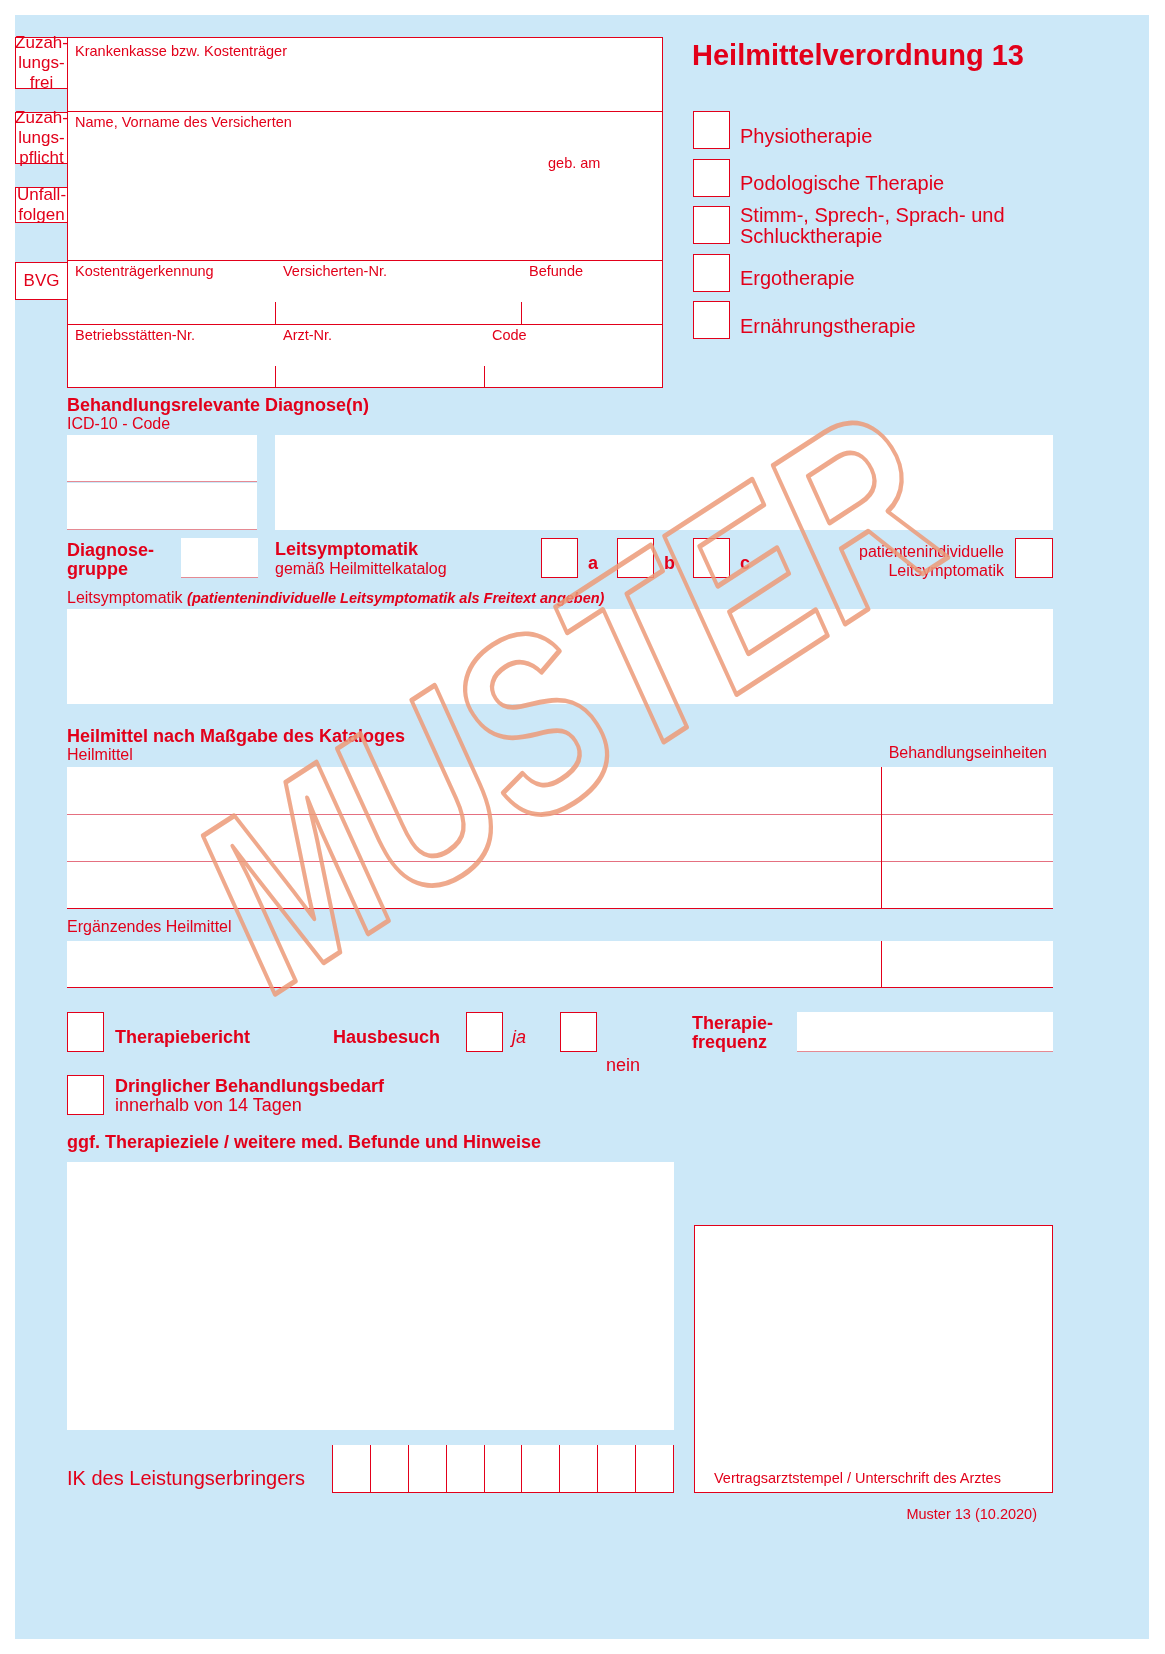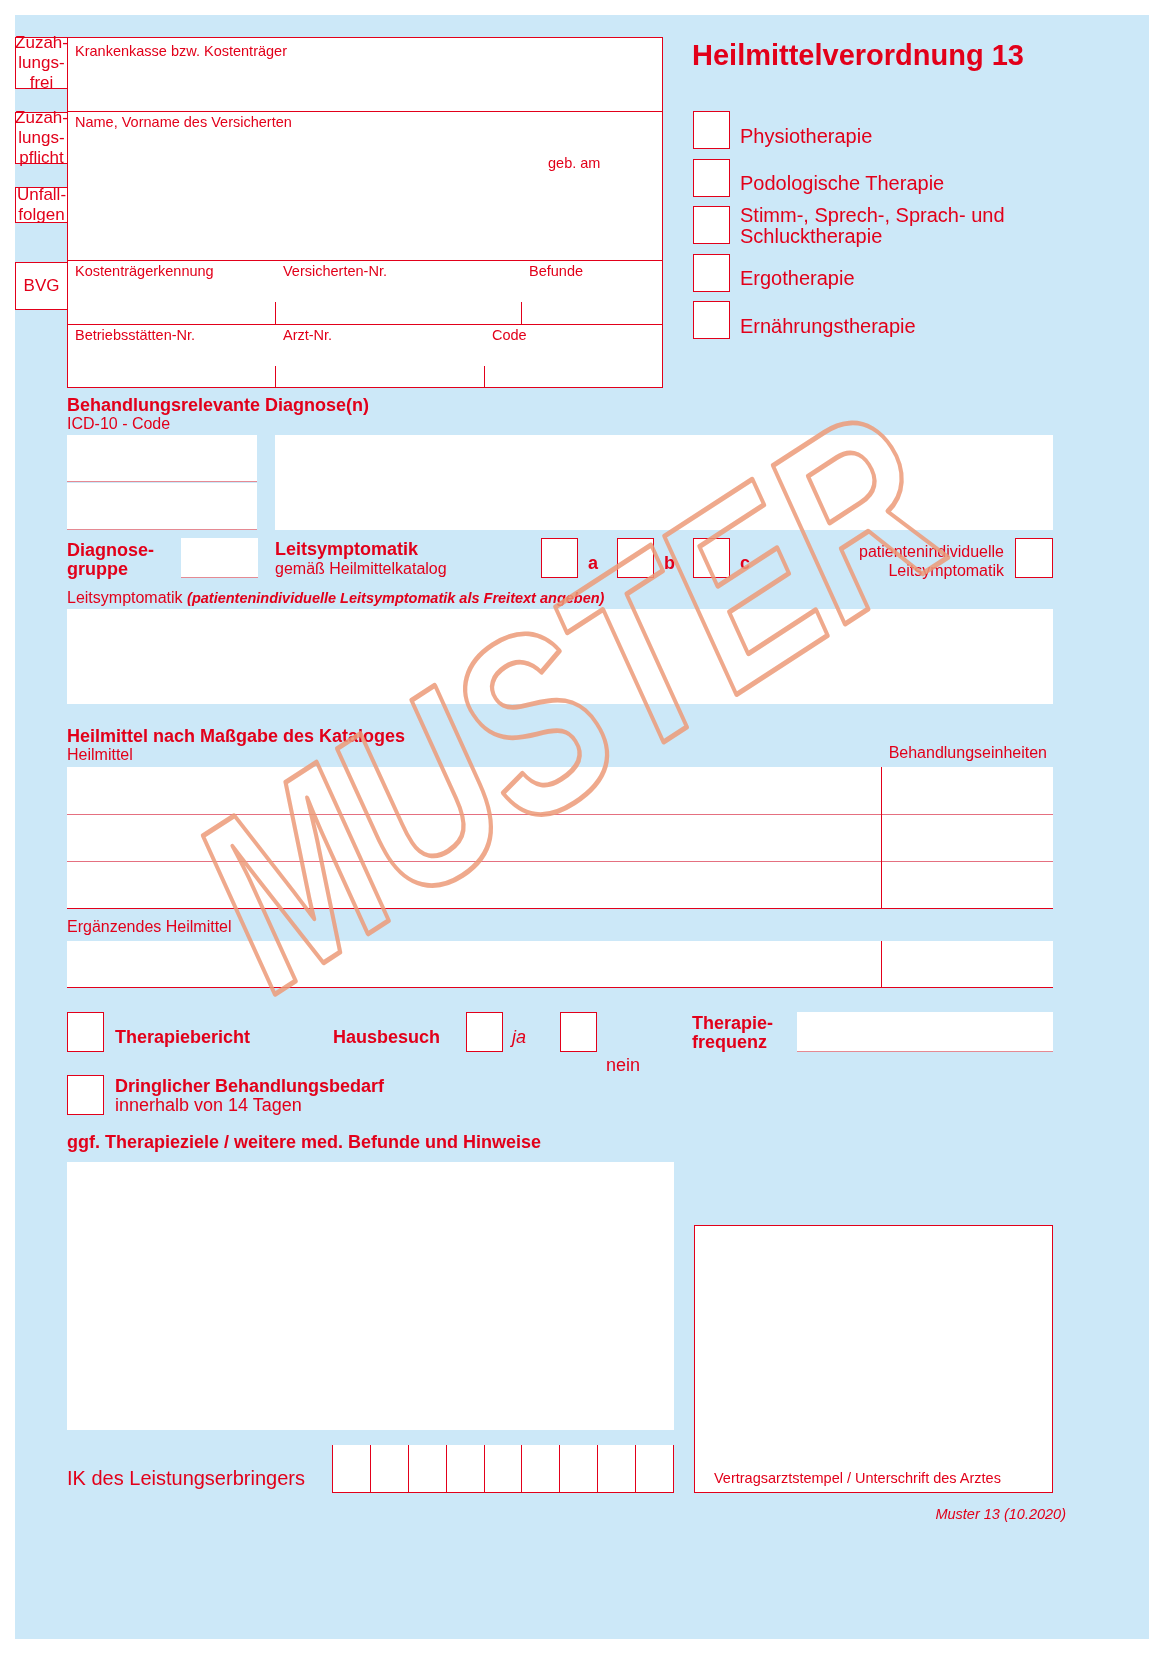--- a/index.html
+++ b/index.html
@@ -28,21 +28,21 @@
 
 <div class="side" style="top:37px;height:52px;">
   <span><span>Zuzah-</span><br><span>lungs-</span><br><span>frei</span></span>
 </div>
 <div class="side" style="top:112px;height:52px;">
   <span><span>Zuzah-</span><br><span>lungs-</span><br><span>pflicht</span></span>
 </div>
 <div class="side" style="top:187px;height:36px;">
   <span><span>Unfall-</span><br><span>folgen</span></span>
 </div>
-<div class="side" style="top:262px;height:48px;justify-content:center;">
+<div class="side" style="top:262px;height:38px;justify-content:center;">
   <span>BVG</span>
 </div>
 
 <div class="wbox rb" style="left:67px;top:37px;width:596px;height:351px;"></div>
 <div class="abs" style="left:68px;top:38px;width:594px;height:73px;"></div>
 <div class="t s14" style="left:75px;top:44px;text-align:center;">Krankenkasse bzw. Kostenträger</div>
 <div class="hl" style="left:67px;top:111px;width:596px;"></div>
 
 <div class="abs" style="left:68px;top:112px;width:594px;height:148px;"></div>
 <div class="t s14" style="left:75px;top:115px;">Name, Vorname des Versicherten</div>
@@ -172,17 +172,17 @@
   <div style="flex:1;border-right:1px solid #e2001a;"></div>
   <div style="flex:1;border-right:1px solid #e2001a;"></div>
   <div style="flex:1;border-right:1px solid #e2001a;"></div>
   <div style="flex:1;border-right:1px solid #e2001a;"></div>
   <div style="flex:1;border-right:1px solid #e2001a;"></div>
   <div style="flex:1;border-right:1px solid #e2001a;"></div>
   <div style="flex:1;border-right:1px solid #e2001a;"></div>
   <div style="flex:1;border-right:1px solid #e2001a;"></div>
 </div>
 
-<div class="t s14" style="right:99px;top:1507px;font-style:italic;">Muster 13 (10.2020)</div>
+<div class="t s14" style="right:128px;top:1507px;">Muster 13 (10.2020)</div>
 
 <svg class="wm" viewBox="0 0 900 300" xmlns="http://www.w3.org/2000/svg">
   <text x="450" y="225" text-anchor="middle" font-family="Liberation Sans, sans-serif" font-weight="bold" font-style="italic" font-size="250" fill="none" stroke="#ec9a78" stroke-opacity="0.85" stroke-width="5" stroke-linejoin="round" textLength="820" lengthAdjust="spacingAndGlyphs">MUSTER</text>
 </svg>
 
 </body></html>

